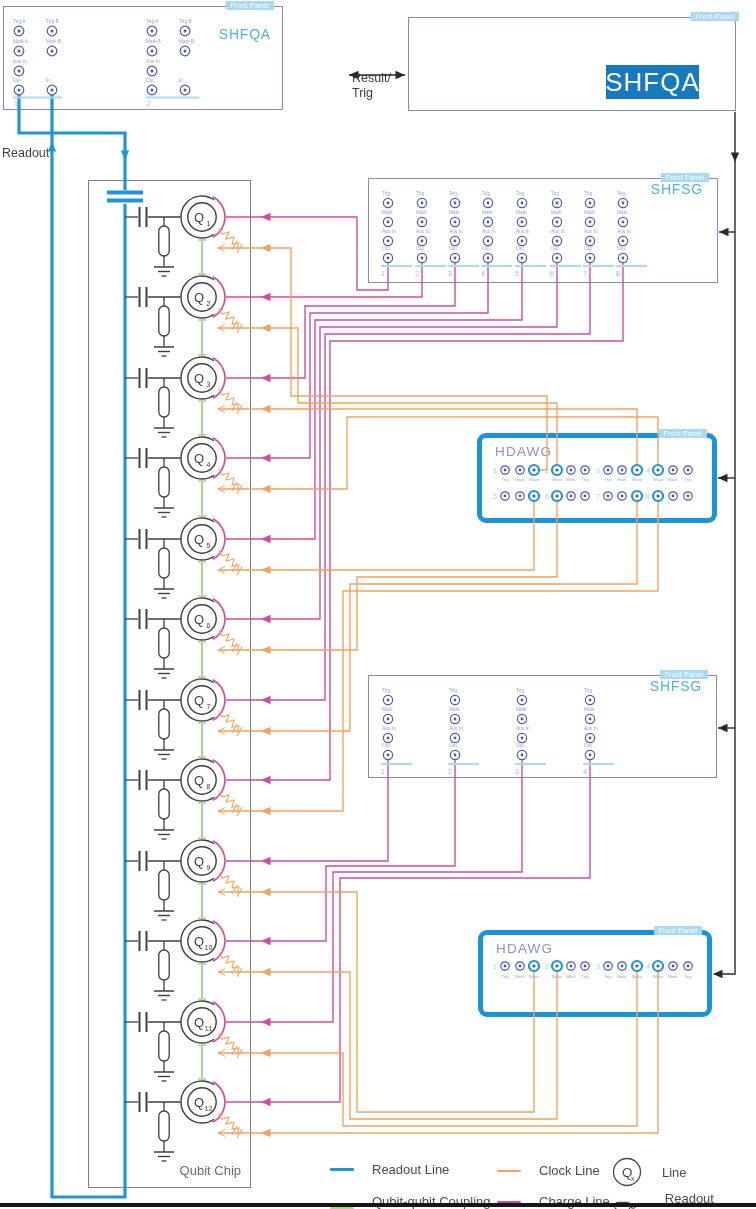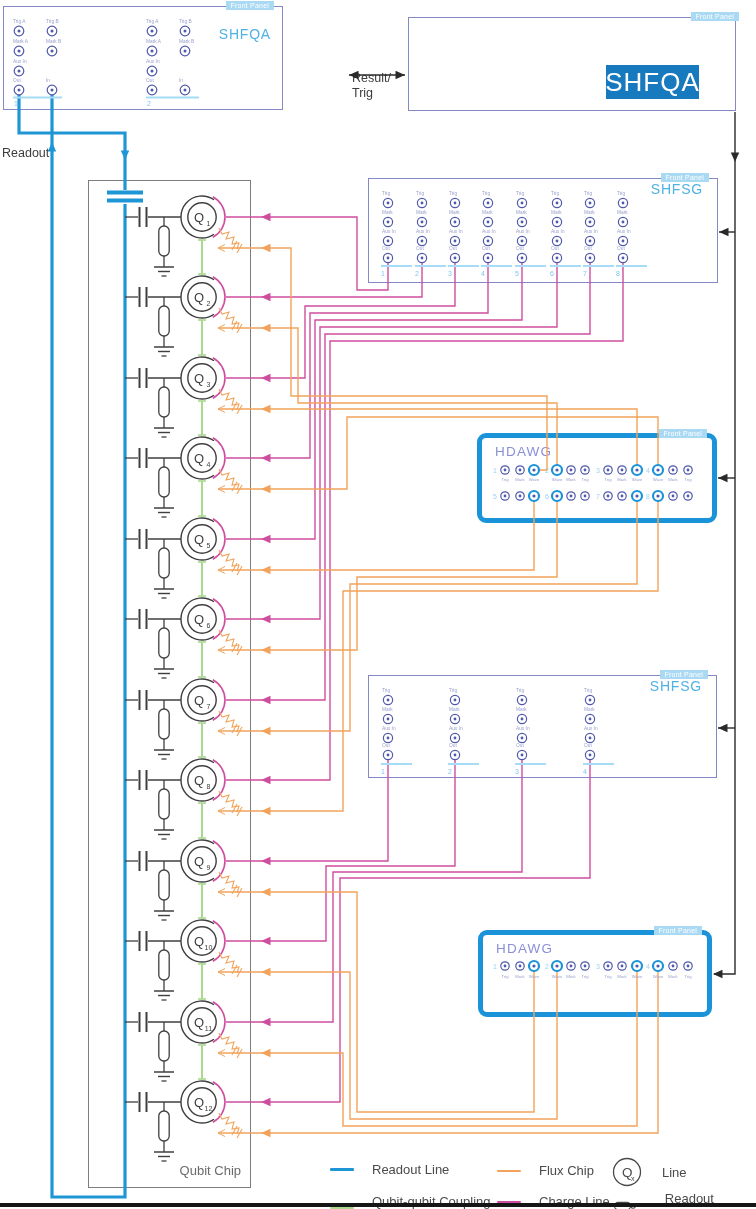--- a/index.html
+++ b/index.html
@@ -744,21 +744,21 @@
     <div>Result/</div>
     <div>Trig</div>
   </div>
 
   <div id="lg-readout" class="lg">
     <span class="ls ls-thick" style="background: rgb(30, 149, 212);"></span>
     <span>Readout Line</span>
   </div>
   <div id="lg-flux" class="lg">
     <span class="ls" style="background: rgb(242, 163, 91);"></span>
-    <span>Flux Chip</span>
+    <span>Clock Line</span>
   </div>
   <div id="lg-coupling" class="lg">
     <span class="ls" style="background: rgb(168, 217, 143);"></span>
     <span>Qubit-qubit Coupling</span>
   </div>
   <div id="lg-charge" class="lg">
     <span class="ls" style="background: rgb(207, 77, 159);"></span>
     <span>Charge Line</span>
   </div>
   <div id="lg-qubit" class="lg">

